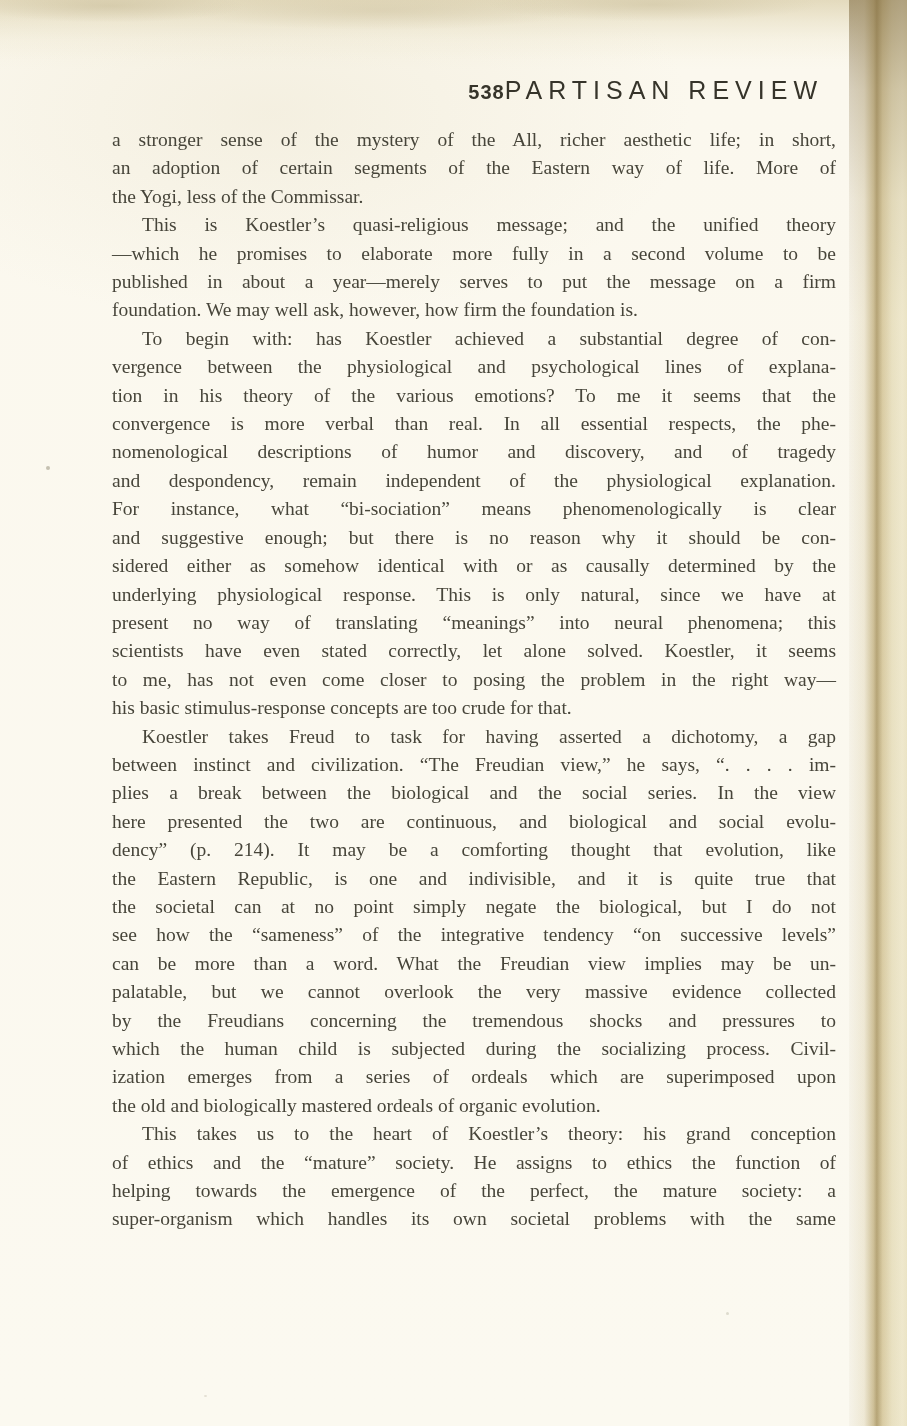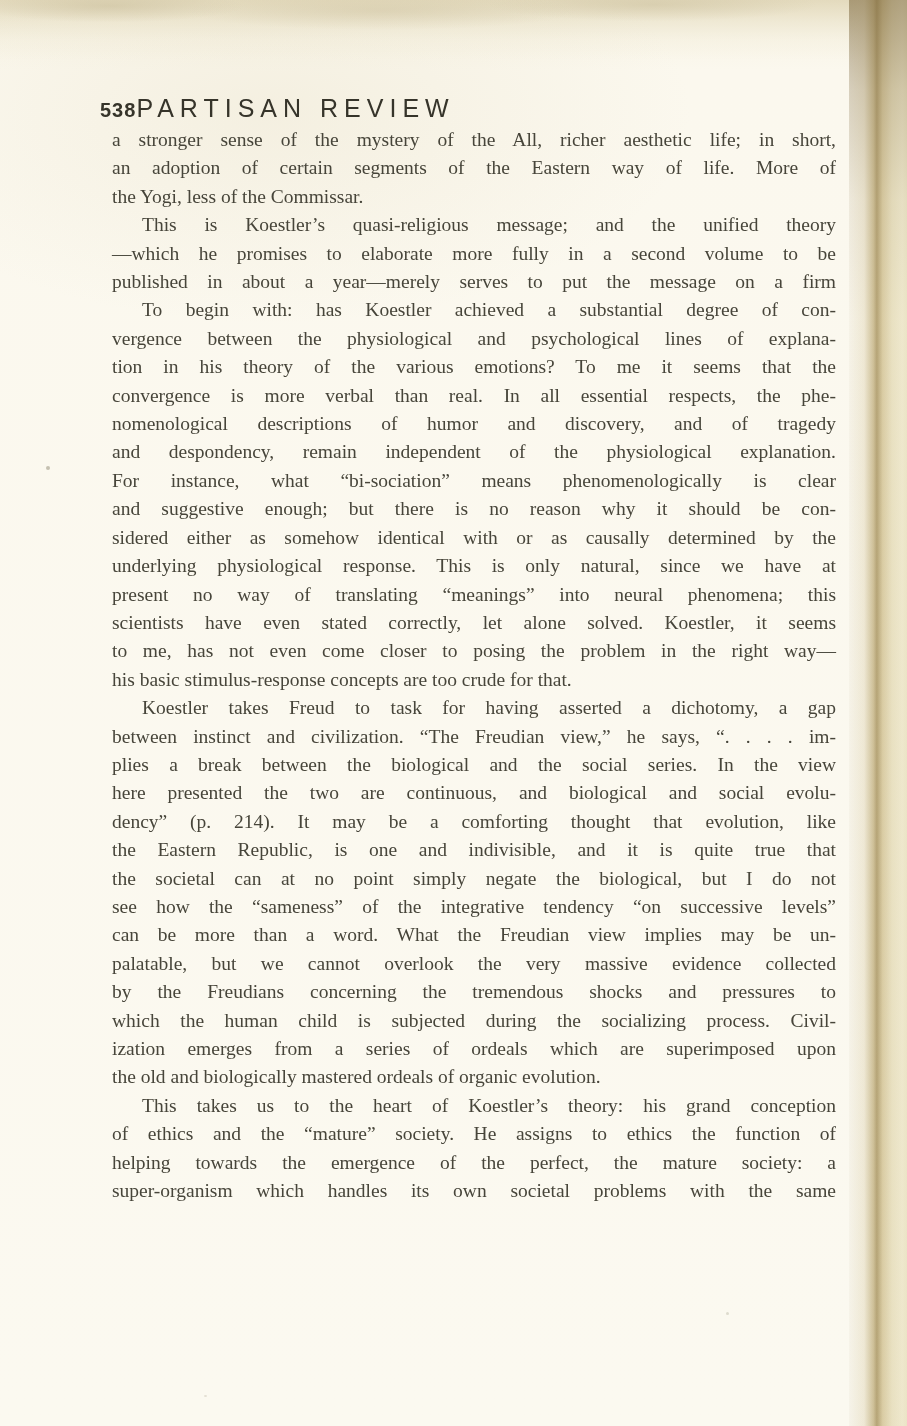--- a/index.html
+++ b/index.html
@@ -43,25 +43,25 @@
         rgba(196,178,128,0.75) 42%,
         rgba(172,152,100,0.85) 48%,
         rgba(214,198,150,0.80) 58%,
         rgba(236,228,196,0.95) 74%,
         rgba(243,237,211,1) 92%,
         rgba(240,233,203,1) 100%);
     pointer-events: none;
   }
   .header {
     position: absolute;
-    top: 94px;
+    top: 76px;
     left: 100px;
     right: 84px;
     display: flex;
-    justify-content: flex-start;
+    justify-content: flex-end;
     align-items: baseline;
     font-family: "Liberation Sans", "DejaVu Sans", sans-serif;
     color: #36342a;
   }
   .page-num {
     font-size: 20px;
     font-weight: 700;
     letter-spacing: 1px;
   }
   .journal {
@@ -117,20 +117,21 @@
     <div>
       <div class="ln">a stronger sense of the mystery of the All, richer aesthetic life; in short,</div>
       <div class="ln">an adoption of certain segments of the Eastern way of life. More of</div>
       <div class="ln end">the Yogi, less of the Commissar.</div>
     </div>
 
     <div>
       <div class="ln ind">This is Koestler’s quasi-religious message; and the unified theory</div>
       <div class="ln">—which he promises to elaborate more fully in a second volume to be</div>
       <div class="ln">published in about a year—merely serves to put the message on a firm</div>
+      <div class="ln end">foundation. We may well ask, however, how firm the foundation is.</div>
     </div>
 
     <div>
       <div class="ln ind">To begin with: has Koestler achieved a substantial degree of con-</div>
       <div class="ln">vergence between the physiological and psychological lines of explana-</div>
       <div class="ln">tion in his theory of the various emotions? To me it seems that the</div>
       <div class="ln">convergence is more verbal than real. In all essential respects, the phe-</div>
       <div class="ln">nomenological descriptions of humor and discovery, and of tragedy</div>
       <div class="ln">and despondency, remain independent of the physiological explanation.</div>
       <div class="ln">For instance, what “bi-sociation” means phenomenologically is clear</div>

